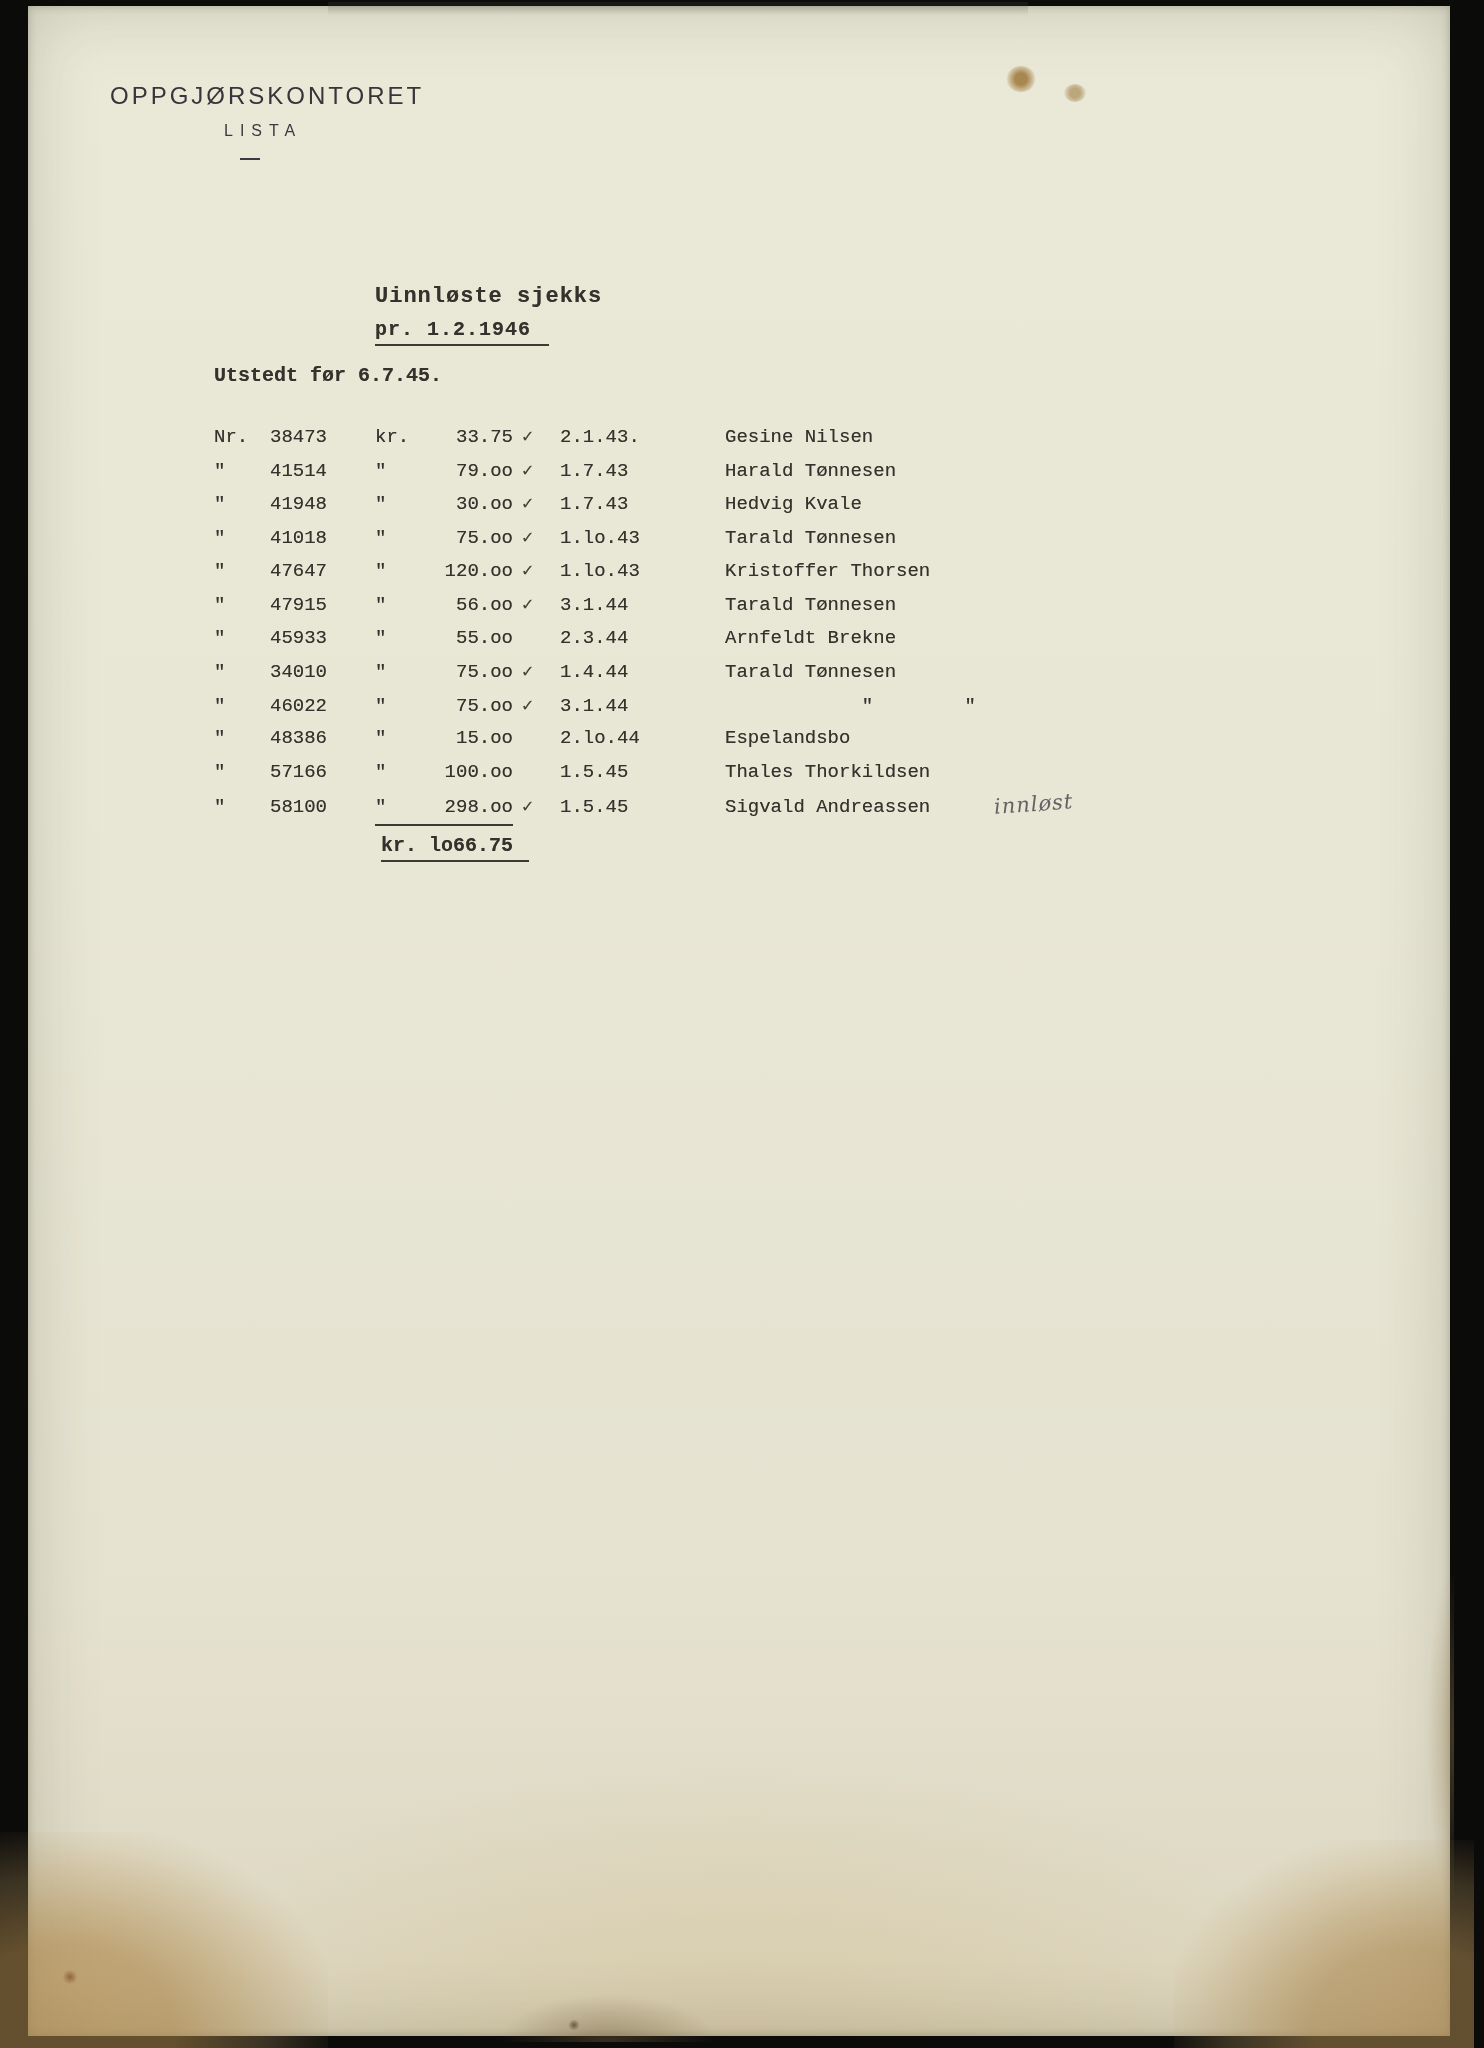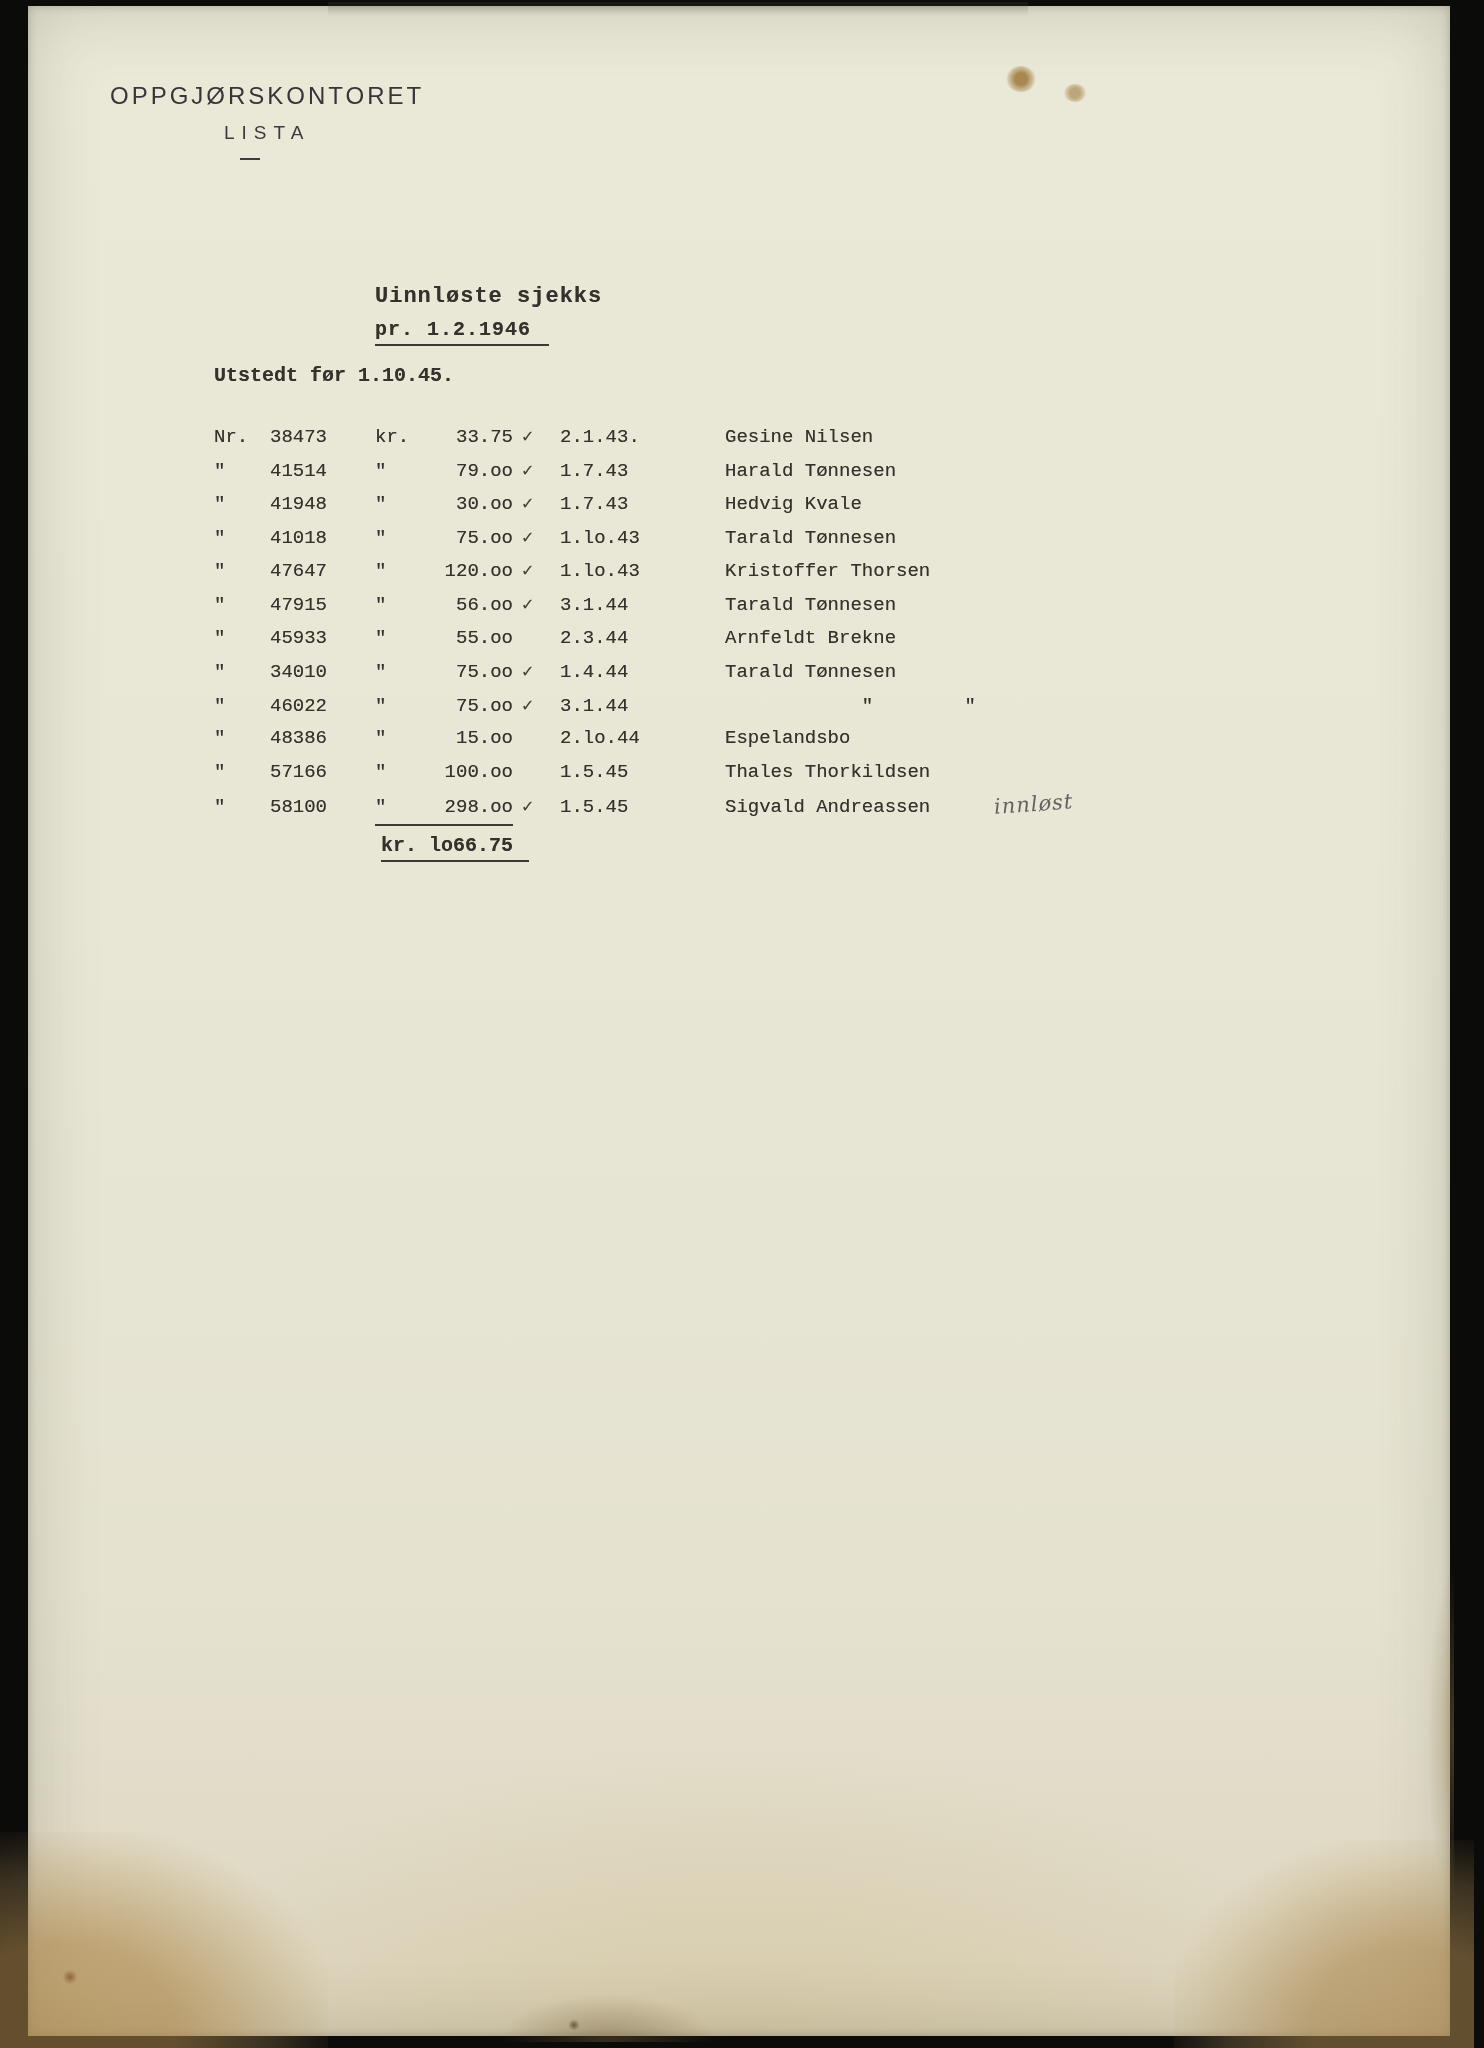--- a/index.html
+++ b/index.html
@@ -20,21 +20,21 @@
   .ink{color:#34322c;text-shadow:0 0 0.6px rgba(52,50,44,0.55);}
   
   .letterhead-org{
     position:absolute;left:82px;top:76px;
     font-family:"Liberation Sans","DejaVu Sans",sans-serif;
     font-size:24px;font-weight:500;letter-spacing:3px;color:#35353a;
   }
   .letterhead-place{
     position:absolute;left:196px;top:116px;
     font-family:"Liberation Sans","DejaVu Sans",sans-serif;
-    font-size:19px;font-weight:500;letter-spacing:7px;color:#3a3a40;
+    font-size:16px;font-weight:500;letter-spacing:7px;color:#3a3a40;
   }
   .letterhead-rule{
     position:absolute;left:212px;top:152px;width:20px;height:0;
     border-top:2px solid #3a3a40;
   }
   
   .title1{position:absolute;left:347px;top:278px;font-size:22px;letter-spacing:1px;font-weight:700;}
   .title2{
     position:absolute;left:347px;top:312px;font-size:20px;letter-spacing:1px;font-weight:700;
     border-bottom:2px solid #3b3a33;padding:0 18px 3px 0;text-align:right;
@@ -91,21 +91,21 @@
 <body>
 
 <div class="paper">
 
   <div class="letterhead-org">OPPGJØRSKONTORET</div>
   <div class="letterhead-place">LISTA</div>
   <div class="letterhead-rule"></div>
 
   <div class="title1 ink">Uinnløste sjekks</div>
   <div class="title2 ink">pr. 1.2.1946</div>
-  <div class="subtitle ink">Utstedt før 1.10.45.</div>
+  <div class="subtitle ink">Utstedt før 6.7.45.</div>
 
   <div class="cheque-table ink">
 
     <div class="row">
       <span class="c-nrlab">Nr.</span>
       <span class="c-nr">38473</span>
       <span class="c-kr">kr.</span>
       <span class="c-amt">33.75</span>
       <span class="c-chk">✓</span>
       <span class="c-date">2.1.43.</span>

